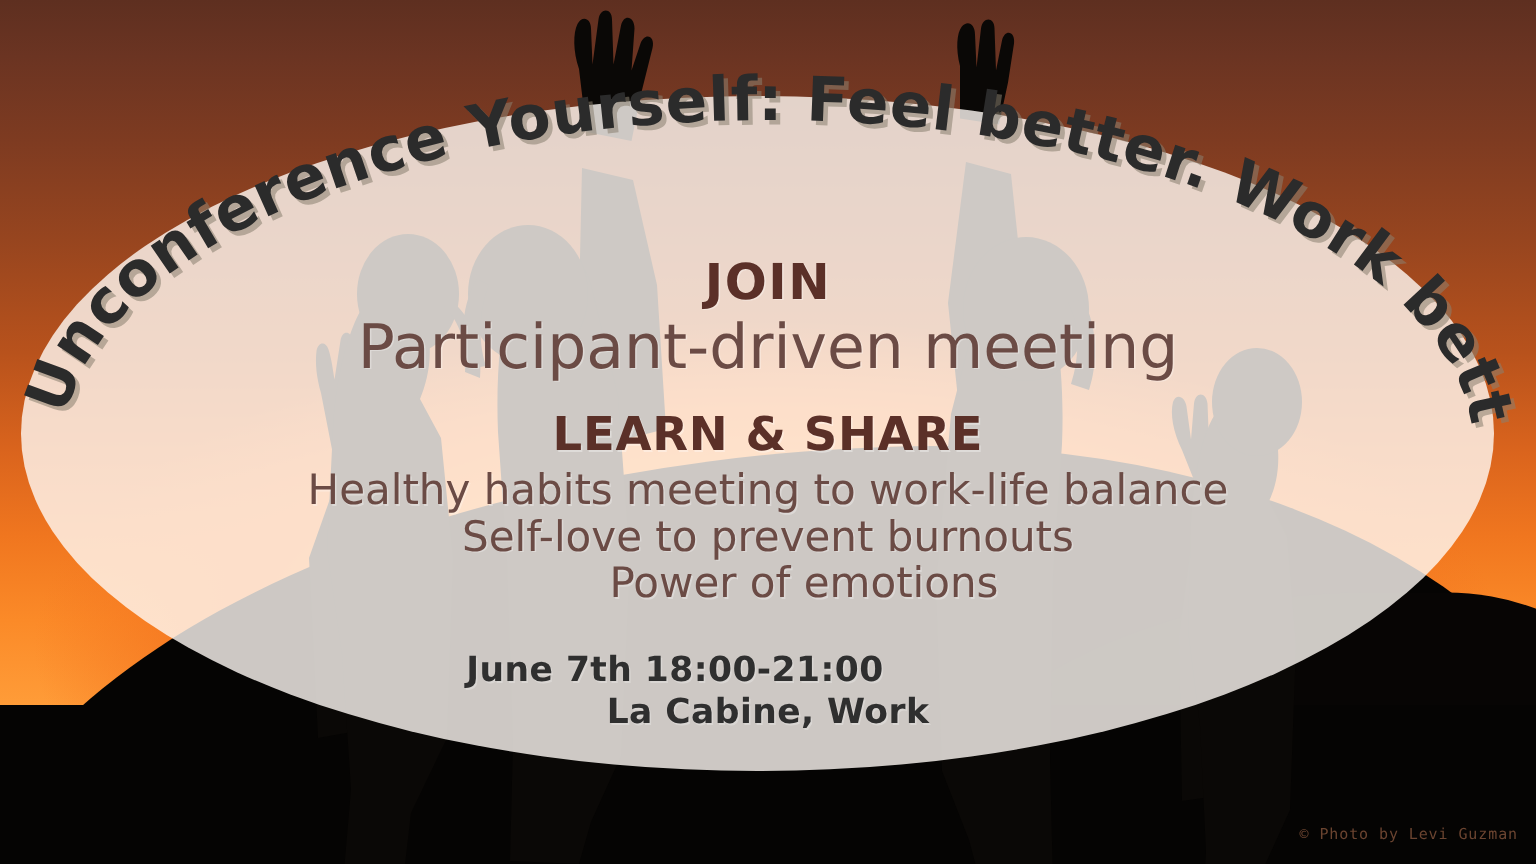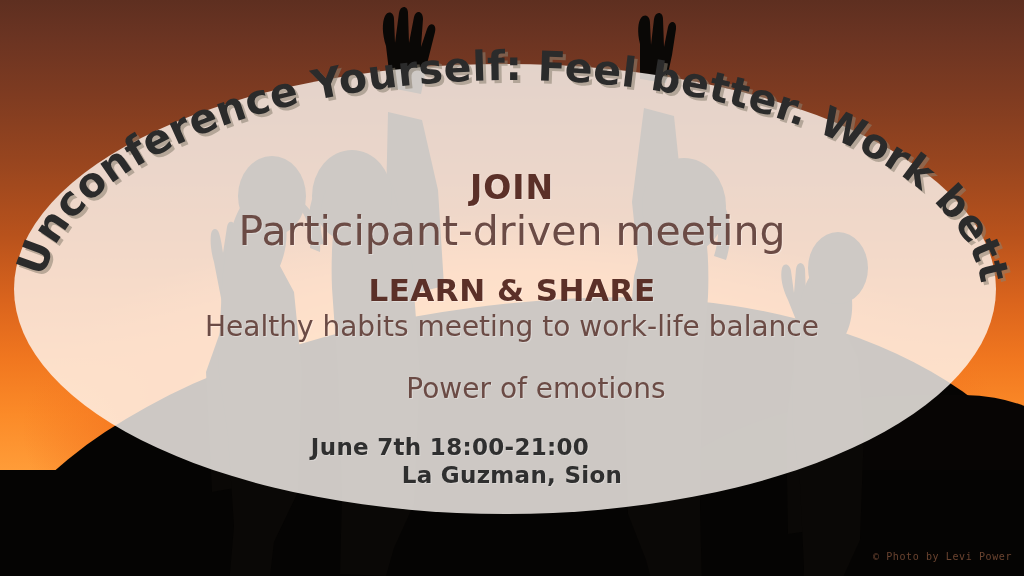--- a/index.html
+++ b/index.html
@@ -213,21 +213,22 @@
     </svg>
   </div>
 
   <div class="content">
 
     <div class="join-head">JOIN</div>
     <div class="join-sub">Participant-driven meeting</div>
 
     <div class="learn-head">LEARN &amp; SHARE</div>
     <div class="bullet b1">Healthy habits meeting to work-life balance</div>
+    <div class="bullet b2">Self-love to prevent burnouts</div>
     <div class="bullet b3">Power of emotions</div>
 
     <div class="when">June 7th 18:00-21:00</div>
-    <div class="where">La Guzman, Sion</div>
+    <div class="where">La Cabine, Work</div>
   </div>
 
-  <div class="credit">© Photo by Levi Power</div>
+  <div class="credit">© Photo by Levi Guzman</div>
 
 </div>
 
 </body></html>

